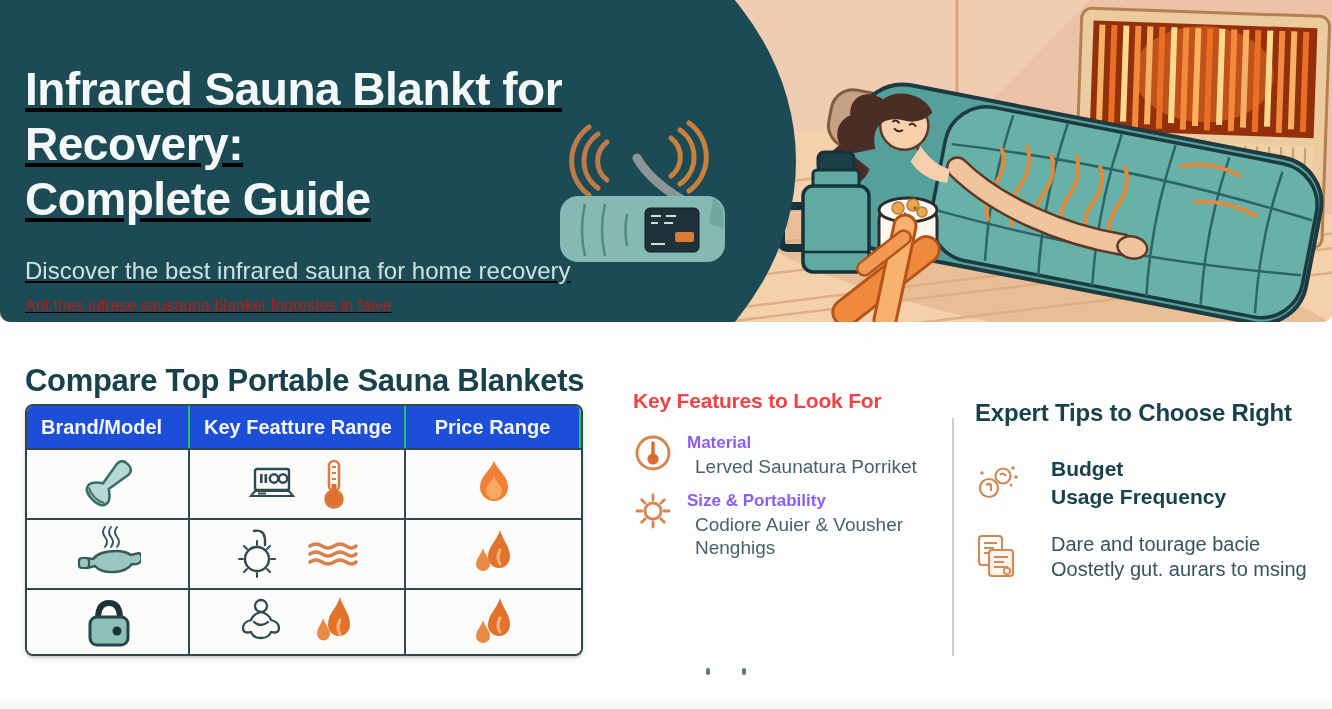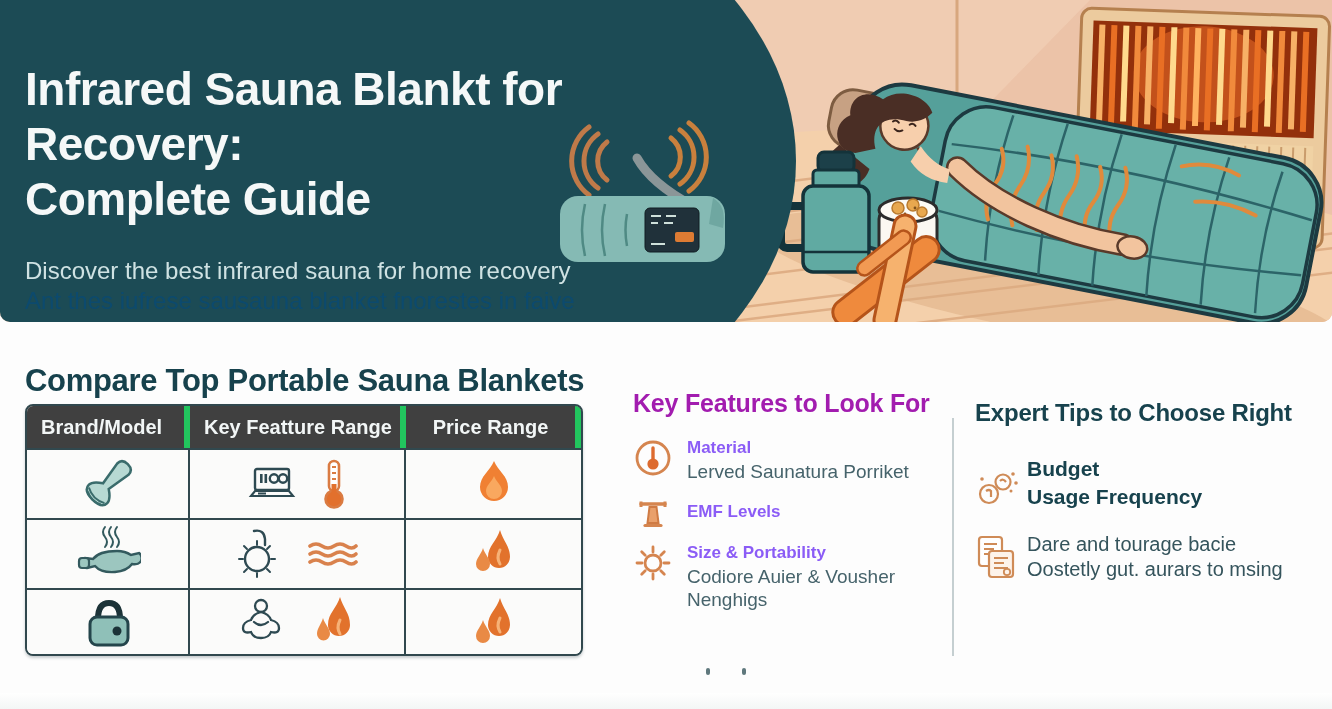--- a/index.html
+++ b/index.html
@@ -4,50 +4,50 @@
 <style>
   * { margin:0; padding:0; box-sizing:border-box; }
   html,body { width:1332px; height:709px; }
   body { font-family:"Liberation Sans", sans-serif; background:#ffffff; }
   .page { position:relative; width:1332px; height:709px; background:#fdfdfd; overflow:hidden; }
 
   
   .hero { position:absolute; left:0; top:0; width:1332px; height:322px; background:#ecc3a8; border-radius:0 0 10px 10px; overflow:hidden; }
   .scene { position:absolute; left:0; top:0; }
   .teal-blob { position:absolute; left:-112px; top:-160px; width:908px; height:642px; border-radius:50%; background:#1c4b55; }
-  .hero-text { position:absolute; left:25px; top:62px; width:760px; z-index:3; }
+  .hero-text { position:absolute; left:25px; top:62px; width:760px; z-index:3;text-decoration:underline; }
   .hero-title { color:#f5f8f8; font-size:46px; font-weight:800; line-height:1.2; letter-spacing:-0.5px; }
   .hero-sub { margin-top:28px; color:#cfe2e3; font-size:24px; line-height:1.25; font-weight:400; }
-  .hero-sub2 { margin-top:0; color:#0c4a6e; font-size:24px; line-height:1.22; }
+  .hero-sub2 { margin-top:10px; color:#b91c1c; font-size:16px; line-height:1.22; }
   .controller { position:absolute; left:545px; top:118px; z-index:4; }
 
   
   .compare-title { position:absolute; left:25px; top:363px; font-size:31px; font-weight:800; color:#17424d; letter-spacing:-0.3px; }
   .cmp-table { position:absolute; left:25px; top:404px; width:558px; height:252px; border:2px solid #31484e; border-radius:8px; overflow:hidden; background:#fbfbfa; box-shadow:0 2px 3px rgba(40,60,66,.25); display:grid; grid-template-columns:163px 216px 175px; grid-template-rows:42px 70px 70px 66px; }
-  .cmp-th { background:#404040; color:#f2f6f6; font-size:20px; font-weight:700; display:flex; align-items:center; justify-content:flex-start; padding-left:14px; border-right:6px solid #22c55e; }
+  .cmp-th { background:#1d4ed8; color:#f2f6f6; font-size:20px; font-weight:700; display:flex; align-items:center; justify-content:flex-start; padding-left:14px; border-right:2px solid #22c55e; }
   .cmp-th.center { justify-content:center; padding-left:0; }
   .cmp-th:last-child { border-right:none; }
   .cmp-td { border-right:2px solid #31484e; border-top:2px solid #31484e; display:flex; align-items:center; justify-content:center; gap:26px; background:#fbfbfa; }
   .cmp-td.last { border-right:none; }
 
   
   .features { position:absolute; left:633px; top:389px; width:318px; }
-  .features h2 { font-size:25px; font-weight:800; color:#a21caf; margin-bottom:20px; letter-spacing:-0.2px; }
+  .features h2 { font-size:21px; font-weight:800; color:#ef4444; margin-bottom:20px; letter-spacing:-0.2px; }
   .f-item { display:flex; gap:14px; align-items:flex-start; margin-bottom:13px; }
   .f-icon { flex:0 0 40px; display:flex; justify-content:center; }
   .f-label { font-size:17px; font-weight:800; color:#8b5cf6; line-height:1.15; }
-  .f-sub { font-size:19px; color:#46636b; margin-top:3px; max-width:250px; line-height:1.2; }
+  .f-sub { font-size:19px; color:#46636b; margin-top:3px; max-width:250px; line-height:1.2;margin-left:8px; }
 
   
   .v-divider { position:absolute; left:952px; top:418px; width:2px; height:238px; background:#c5cfd1; }
 
   
   .tips { position:absolute; left:975px; top:399px; width:340px; }
   .tips h2 { font-size:24px; font-weight:800; color:#17424d; margin-bottom:28px; letter-spacing:-0.2px; }
-  .t-item { display:flex; gap:8px; align-items:flex-end; margin-bottom:20px; }
+  .t-item { display:flex; gap:32px; align-items:center; margin-bottom:20px; }
   .t-icon { flex:0 0 42px; display:flex; justify-content:center; }
   .t-label { font-size:21px; font-weight:800; color:#17424d; line-height:1.35; }
   .t-text { font-size:20px; color:#35545c; line-height:1.25; }
 
   .ghost-strip { position:absolute; left:0; bottom:0; width:1332px; height:16px; background:linear-gradient(#ffffff,#f2f5f4); opacity:.9; }
   .ghost-dot { position:absolute; width:4px; height:7px; background:#2a4b52; border-radius:2px; opacity:.75; }
 </style>
 </head>
 <body>
 
@@ -357,32 +357,20 @@
           <line x1="20" y1="10" x2="20" y2="21" stroke="#dd6b2f" stroke-width="3.4" stroke-linecap="round"></line>
           <circle cx="20" cy="26" r="5.6" fill="#dd6b2f"></circle>
         </svg>
       </span>
       <div>
         <div class="f-label">Material</div>
         <div class="f-sub">Lerved Saunatura Porriket</div>
       </div>
     </div>
 
-    <div class="f-item" style="margin-bottom:9px">
-      <span class="f-icon">
-        <svg width="38" height="38" viewBox="0 0 38 38">
-          <line x1="7" y1="8" x2="31" y2="8" stroke="#d5854f" stroke-width="3.4" stroke-linecap="round"></line>
-          <line x1="7" y1="5.5" x2="7" y2="11" stroke="#d5854f" stroke-width="3"></line>
-          <line x1="31" y1="5.5" x2="31" y2="11" stroke="#d5854f" stroke-width="3"></line>
-          <polygon points="15.5,11 22.5,11 24.5,27 13.5,27" fill="#e9a06b" stroke="#cf7b44" stroke-width="2"></polygon>
-          <line x1="11" y1="29.5" x2="27" y2="29.5" stroke="#d5854f" stroke-width="3.2" stroke-linecap="round"></line>
-        </svg>
-      </span>
-      <div class="f-label" style="margin-top:6px">EMF Levels</div>
-    </div>
 
 
     <div class="f-item">
       <span class="f-icon">
         <svg width="40" height="40" viewBox="0 0 40 40">
           <circle cx="20" cy="20" r="8" fill="none" stroke="#d5854f" stroke-width="2.8"></circle>
           <g stroke="#d5854f" stroke-width="2.8" stroke-linecap="round">
             <line x1="20" y1="4" x2="20" y2="9"></line>
               <line x1="20" y1="31" x2="20" y2="36"></line>
             <line x1="4" y1="20" x2="9" y2="20"></line>

